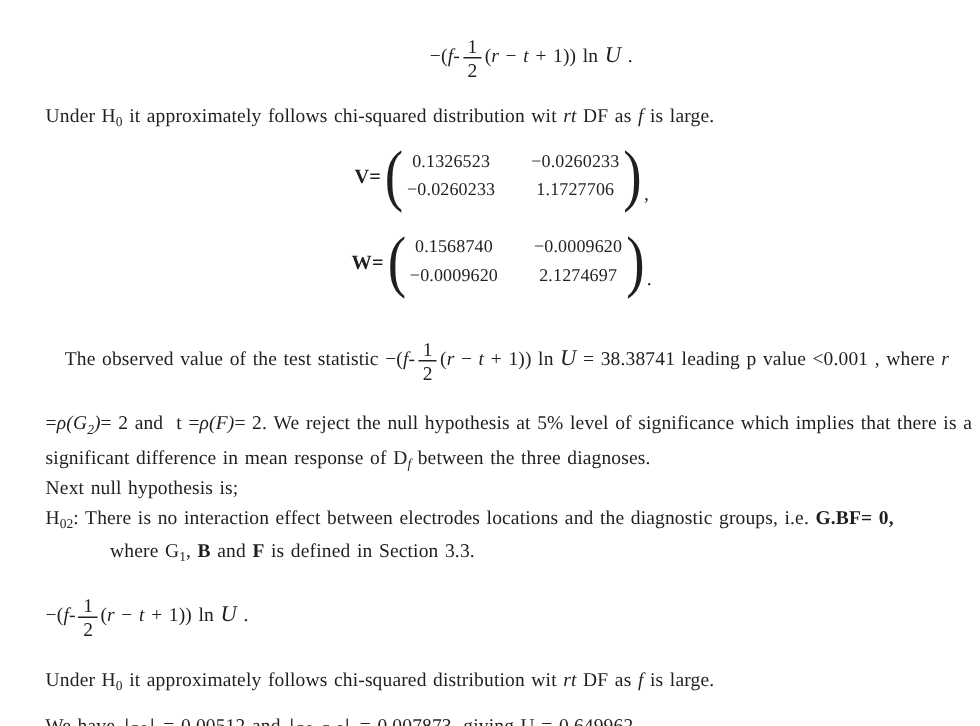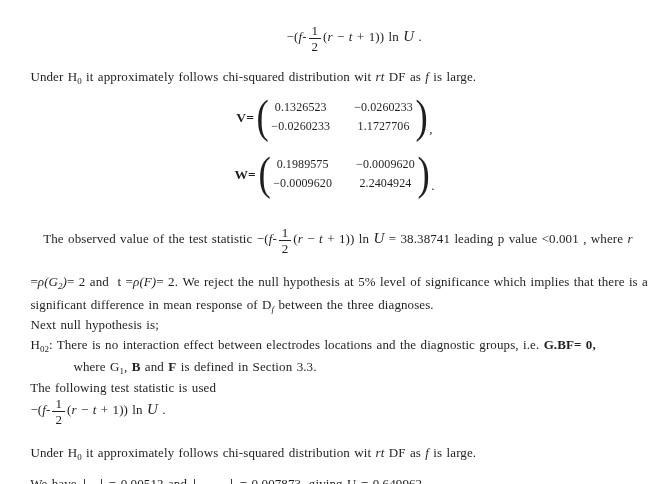--- a/index.html
+++ b/index.html
@@ -53,22 +53,22 @@
       <span class="paren">)</span>
       <span class="msuffix">,</span>
     </span>
   </div>
 
   <div class="line mline" style="top:154px;padding-left:16px;">
     <span class="mwrap">
       <span class="mlabel"><span>W</span><span>=</span></span>
       <span class="paren">(</span>
       <span class="mgrid">
-        <span>0.1989575</span><span>−0.0009620</span>
-        <span>−0.0009620</span><span>2.2404924</span>
+        <span>0.1568740</span><span>−0.0009620</span>
+        <span>−0.0009620</span><span>2.1274697</span>
       </span>
       <span class="paren">)</span>
       <span class="msuffix">.</span>
     </span>
   </div>
 
   <div class="line" style="top:208px;left:26px;">
     <span>The observed value of the test statistic </span><span><span>−(</span><span class="it">f</span><span>-</span><span class="frac"><span class="num">1</span><span class="den">2</span></span><span>(</span><span class="it">r</span><span> − </span><span class="it">t</span><span> + 1)) ln </span><span class="uvar">U</span></span><span> = 38.38741 leading p value &lt;0.001 , where </span><span class="it">r</span>
   </div>
 
@@ -85,23 +85,20 @@
   </div>
 
   <div class="line" style="top:319px;left:13px;">
     <span>H</span><span class="sub">02</span><span>: There is no interaction effect between electrodes locations and the diagnostic groups, i.e. </span><span class="b">G.BF= 0,</span>
   </div>
 
   <div class="line" style="top:341px;left:56px;text-align:right;">
     <span>where G</span><span class="sub">1</span><span>, </span><span class="b">B</span><span> and </span><span class="b">F</span><span> is defined in Section 3.3.</span>
   </div>
 
-  <div class="line" style="top:362px;left:13px;">
-    <span>The following test statistic is used</span>
-  </div>
 
   <div class="line" style="top:379px;left:13px;">
     <span><span>−(</span><span class="it">f</span><span>-</span><span class="frac"><span class="num">1</span><span class="den">2</span></span><span>(</span><span class="it">r</span><span> − </span><span class="it">t</span><span> + 1)) ln </span><span class="uvar">U</span><span> .</span></span>
   </div>
 
   <div class="line" style="top:427px;left:13px;">
     <span>Under H</span><span class="sub">0</span><span> it approximately follows chi-squared distribution wit </span><span class="it">rt</span><span> DF as </span><span class="it">f</span><span> is large.</span>
   </div>
 
   <div class="line" style="top:458px;left:13px;">

